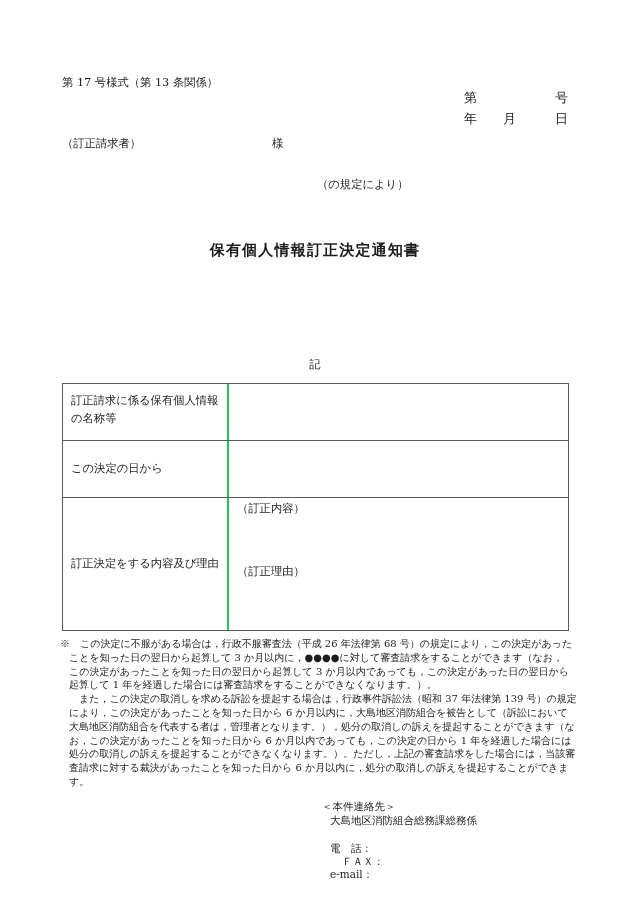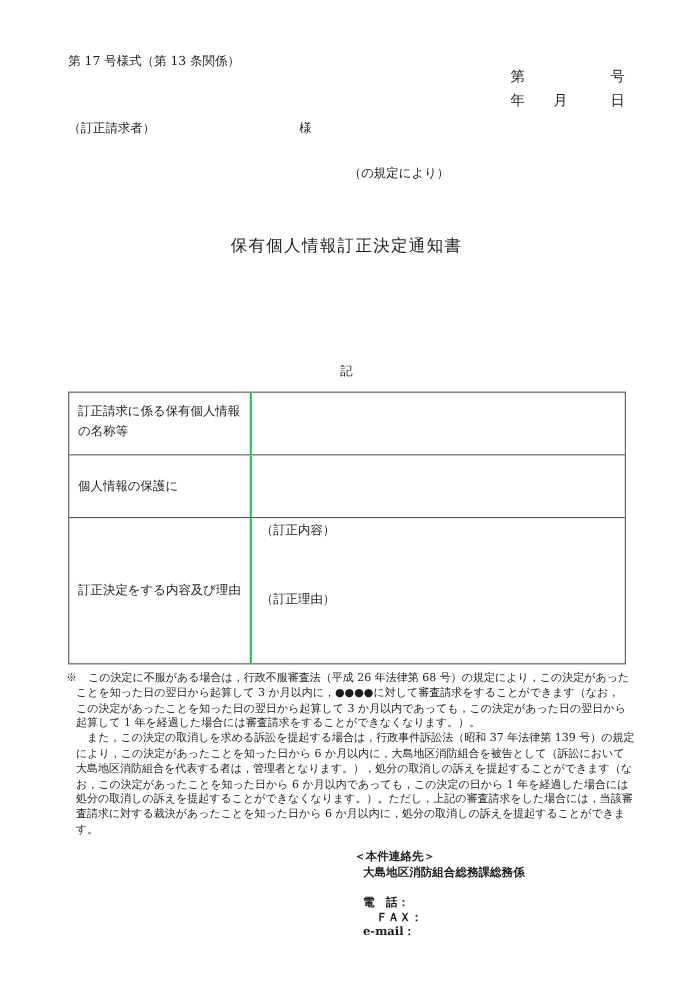--- a/index.html
+++ b/index.html
@@ -6,40 +6,41 @@
   body { background: #ffffff; }
   .page {
     position: relative;
     width: 630px;
     height: 903px;
     background: #ffffff;
     color: #1c1c1c;
     font-family: "DejaVu Serif", "Liberation Serif", serif;
     overflow: hidden;
   }
-  .abs { position: absolute; }
+  .abs { position: absolute; margin-top: 27px; }
 
   .form-number { left: 62px; top: 48px; font-size: 11.3px; }
 
   .header-right {
     right: 62px; top: 60px;
     text-align: right;
     font-size: 13px;
     line-height: 21px;
   }
 
   .recipient-label { left: 62px; top: 109px; font-size: 11.3px; }
   .recipient-honorific { left: 272px; top: 109px; font-size: 11.3px; }
   .issuer { left: 317px; top: 150px; font-size: 11.3px; }
 
   .doc-title {
     left: 0; top: 214px; width: 100%;
     text-align: center;
     font-size: 15px;
     letter-spacing: 1.2px;
+    font-weight: bold;
   }
 
   .body-paragraph {
     left: 62px; top: 262px; width: 514px;
     font-size: 11.3px;
     line-height: 21.8px;
     white-space: pre-line;
   }
 
   .ki-label { left: 0; top: 330px; width: 100%; text-align: center; font-size: 11.3px; }
@@ -69,21 +70,21 @@
   .tvalue-sub.reason { top: 66px; }
 
   .note-text {
     left: 69px; top: 610px; width: 514px;
     font-size: 10px;
     line-height: 13.8px;
     text-indent: -9px;
     white-space: pre-line;
   }
 
-  .contact { font-size: 10.5px; line-height: 13px; font-weight: bold; }
+  .contact { font-size: 10.5px; line-height: 13px; }
   .c1 { left: 322px; top: 773px; }
   .c2 { left: 330px; top: 787px; }
   .c3 { left: 330px; top: 801px; }
   .c4 { left: 330px; top: 815px; }
   .c5 { left: 342px; top: 828px; }
   .c6 { left: 330px; top: 841px; }
 </style>
 </head>
 <body>
 
@@ -105,21 +106,21 @@
 
   <div class="abs ki-label">記</div>
 
   <div class="abs info-table">
     <div class="trow trow-1">
       <div class="tlabel tlabel-top">訂正請求に係る保有個人情報
 の名称等</div>
       <div class="tvalue"></div>
     </div>
     <div class="trow trow-2">
-      <div class="tlabel tlabel-mid">個人情報の保護に</div>
+      <div class="tlabel tlabel-mid">この決定の日から</div>
       <div class="tvalue"></div>
     </div>
     <div class="trow trow-3">
       <div class="tlabel tlabel-mid">訂正決定をする内容及び理由</div>
       <div class="tvalue">
         <div class="tvalue-sub content">（訂正内容）</div>
         <div class="tvalue-sub reason">（訂正理由）</div>
       </div>
     </div>
   </div>

